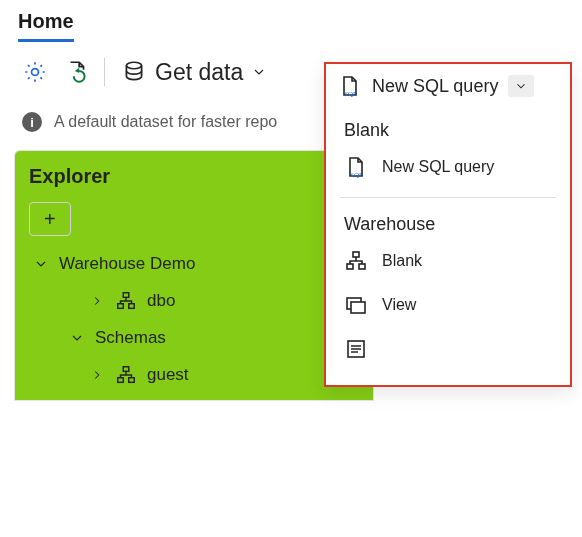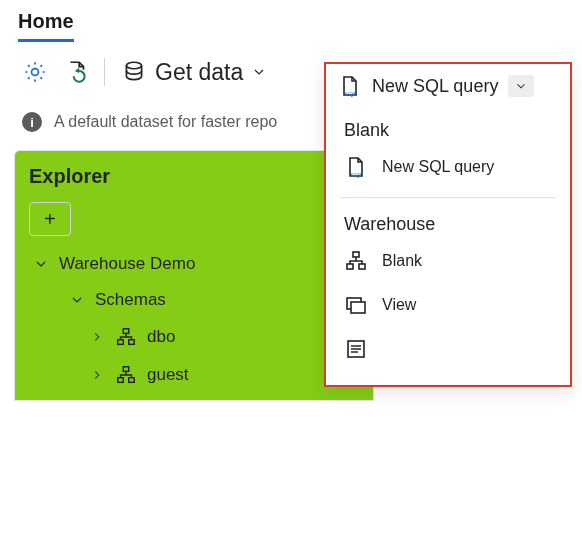--- a/index.html
+++ b/index.html
@@ -232,49 +232,49 @@
   </div>
 
   <div class="tree">
     <div class="tree-row level1">
       <span class="caret">
           <svg width="16" height="16" viewBox="0 0 24 24" style="color:#242424">
             <use href="#i-chev-down"></use>
           </svg>
         </span>
       <span>Warehouse Demo</span>
+    </div>
+    <div class="tree-row level3">
+      <span class="caret">
+          <svg width="14" height="14" viewBox="0 0 24 24" style="color:#242424">
+            <use href="#i-chev-right"></use>
+          </svg>
+        </span>
+      <svg class="ico22" viewBox="0 0 24 24" style="color:#242424">
+          <use href="#i-schema"></use>
+        </svg>
+      <span>dbo</span>
     </div>
     <div class="tree-row level2">
       <span class="caret">
           <svg width="16" height="16" viewBox="0 0 24 24" style="color:#242424">
             <use href="#i-chev-down"></use>
           </svg>
         </span>
       <span>Schemas</span>
     </div>
     <div class="tree-row level3">
       <span class="caret">
           <svg width="14" height="14" viewBox="0 0 24 24" style="color:#242424">
             <use href="#i-chev-right"></use>
           </svg>
         </span>
       <svg class="ico22" viewBox="0 0 24 24" style="color:#242424">
           <use href="#i-schema"></use>
         </svg>
-      <span>dbo</span>
-    </div>
-    <div class="tree-row level3">
-      <span class="caret">
-          <svg width="14" height="14" viewBox="0 0 24 24" style="color:#242424">
-            <use href="#i-chev-right"></use>
-          </svg>
-        </span>
-      <svg class="ico22" viewBox="0 0 24 24" style="color:#242424">
-          <use href="#i-schema"></use>
-        </svg>
       <span>guest</span>
     </div>
   </div>
 </div>
 
 <div class="dropdown">
   <div class="dropdown-head">
     <svg class="ico24" viewBox="0 0 24 24" style="color:#242424">
         <use href="#i-sql"></use>
       </svg>

